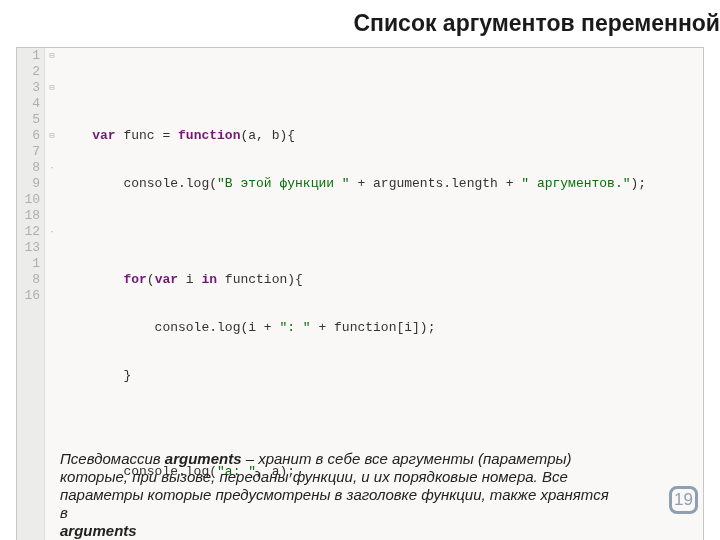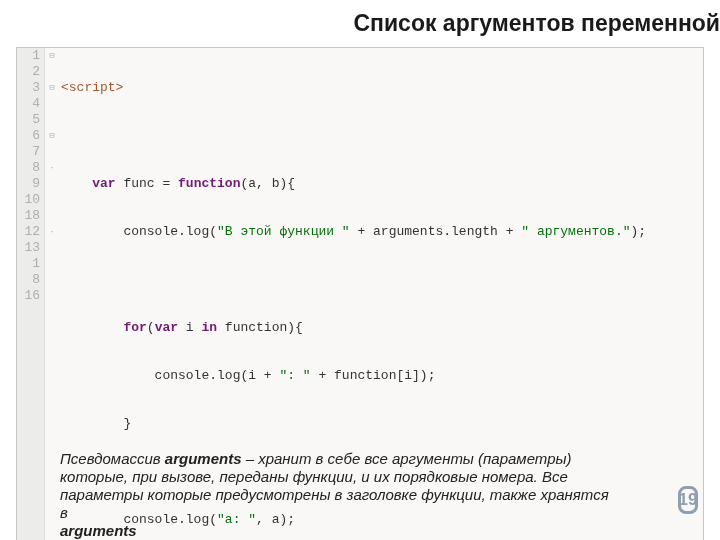--- a/index.html
+++ b/index.html
@@ -70,27 +70,27 @@
     line-height: 18px;
     color: #222;
     margin-left: 20px;
   }
   .desc .kw { font-weight: bold; }
 
   .page-badge {
     position: absolute;
     right: 22px;
     bottom: 26px;
-    width: 20px;
+    width: 29px;
     height: 28px;
     border: 3px solid #8e9fb0;
     border-radius: 8px;
     color: #8e9fb0;
     font-size: 17px;
-    font-weight: bold;
+    font-weight: normal;
     display: flex;
     align-items: center;
     justify-content: center;
   }
 </style>
 </head>
 <body>
 
 <h1 class="title">Список аргументов переменной</h1>
 
@@ -126,21 +126,20 @@
       <div></div>
         <div></div>
         <div></div>
         <div>·</div>
       <div></div>
         <div></div>
         <div></div>
         <div></div>
     </div>
     <div class="src">
-      <div><span class="tok-tag">&lt;script&gt;</span></div>
       <div></div>
       <div>    <span class="tok-key">var</span> <span>func</span><span> = </span><span class="tok-key">function</span><span>(a, b){</span></div>
       <div><span>        console.log(</span><span class="tok-str">"В этой функции "</span><span> + arguments.length + </span><span class="tok-str">" аргументов."</span><span>);</span></div>
       <div></div>
       <div><span>        </span><span class="tok-key">for</span><span>(</span><span class="tok-key">var</span><span> i </span><span class="tok-key">in</span><span> function){</span></div>
       <div><span>            console.log(i + </span><span class="tok-str">": "</span><span> + function[i]);</span></div>
       <div><span>        }</span></div>
       <div></div>
       <div><span>        console.log(</span><span class="tok-str">"a: "</span><span>, a);</span></div>
       

